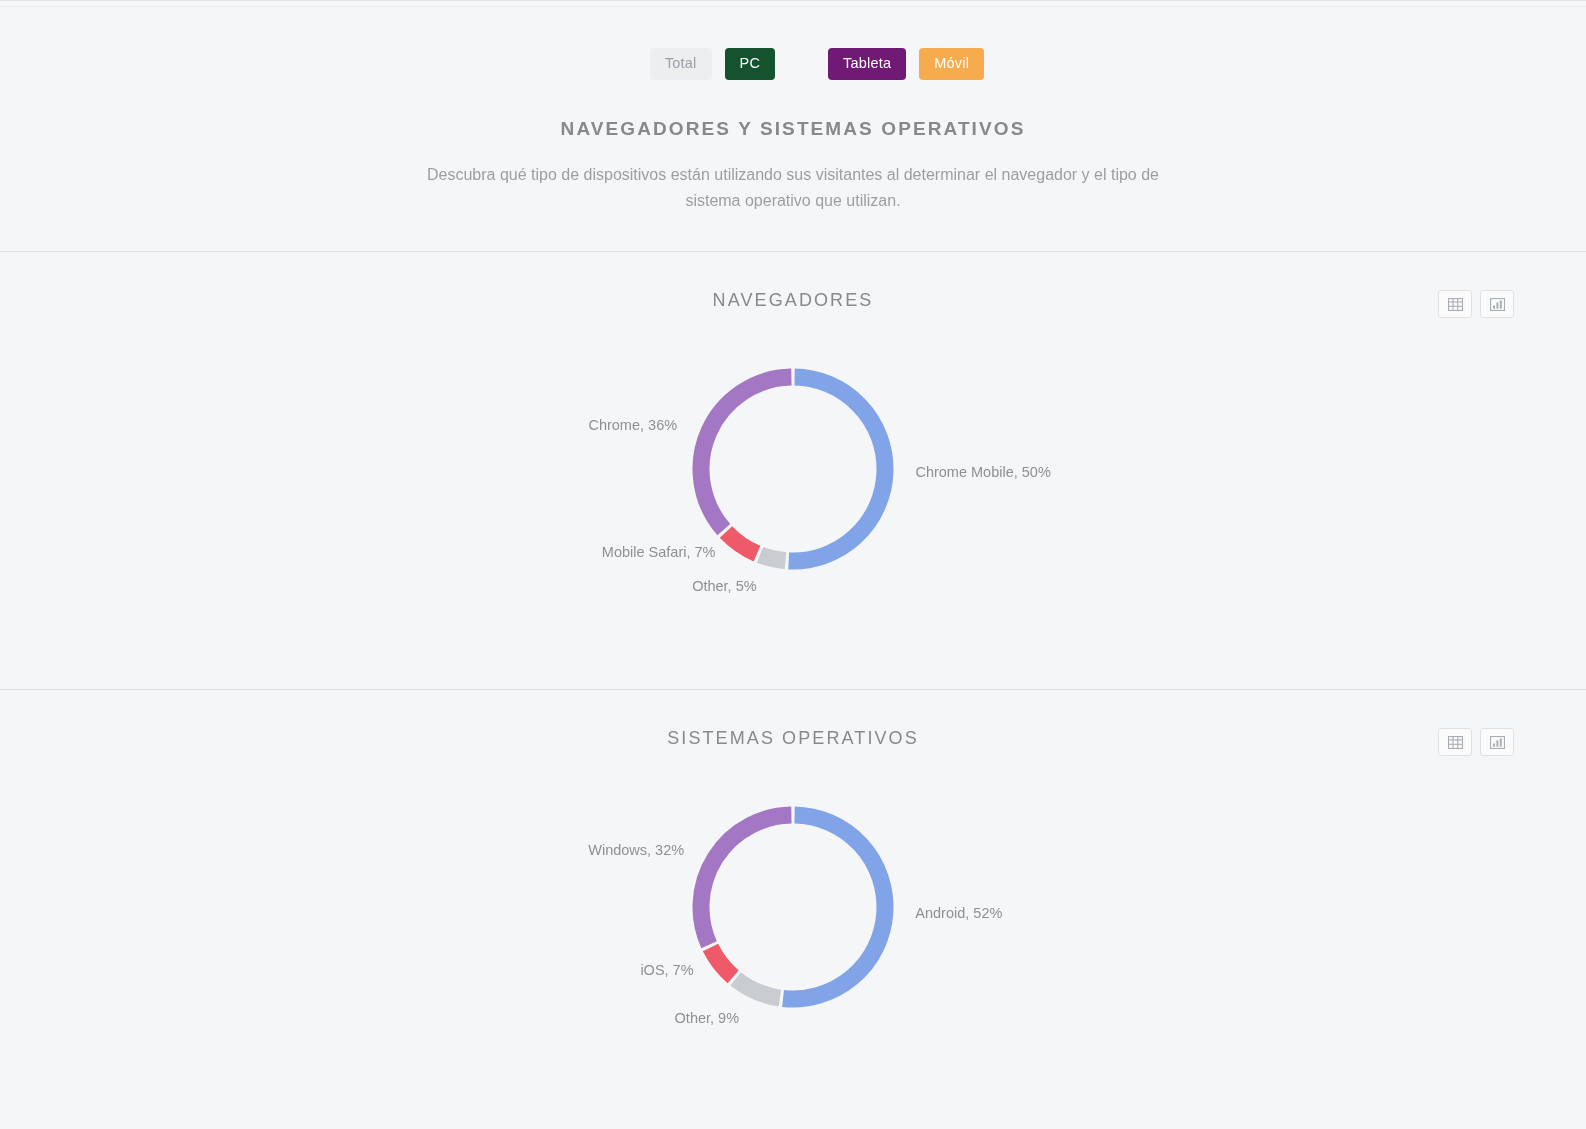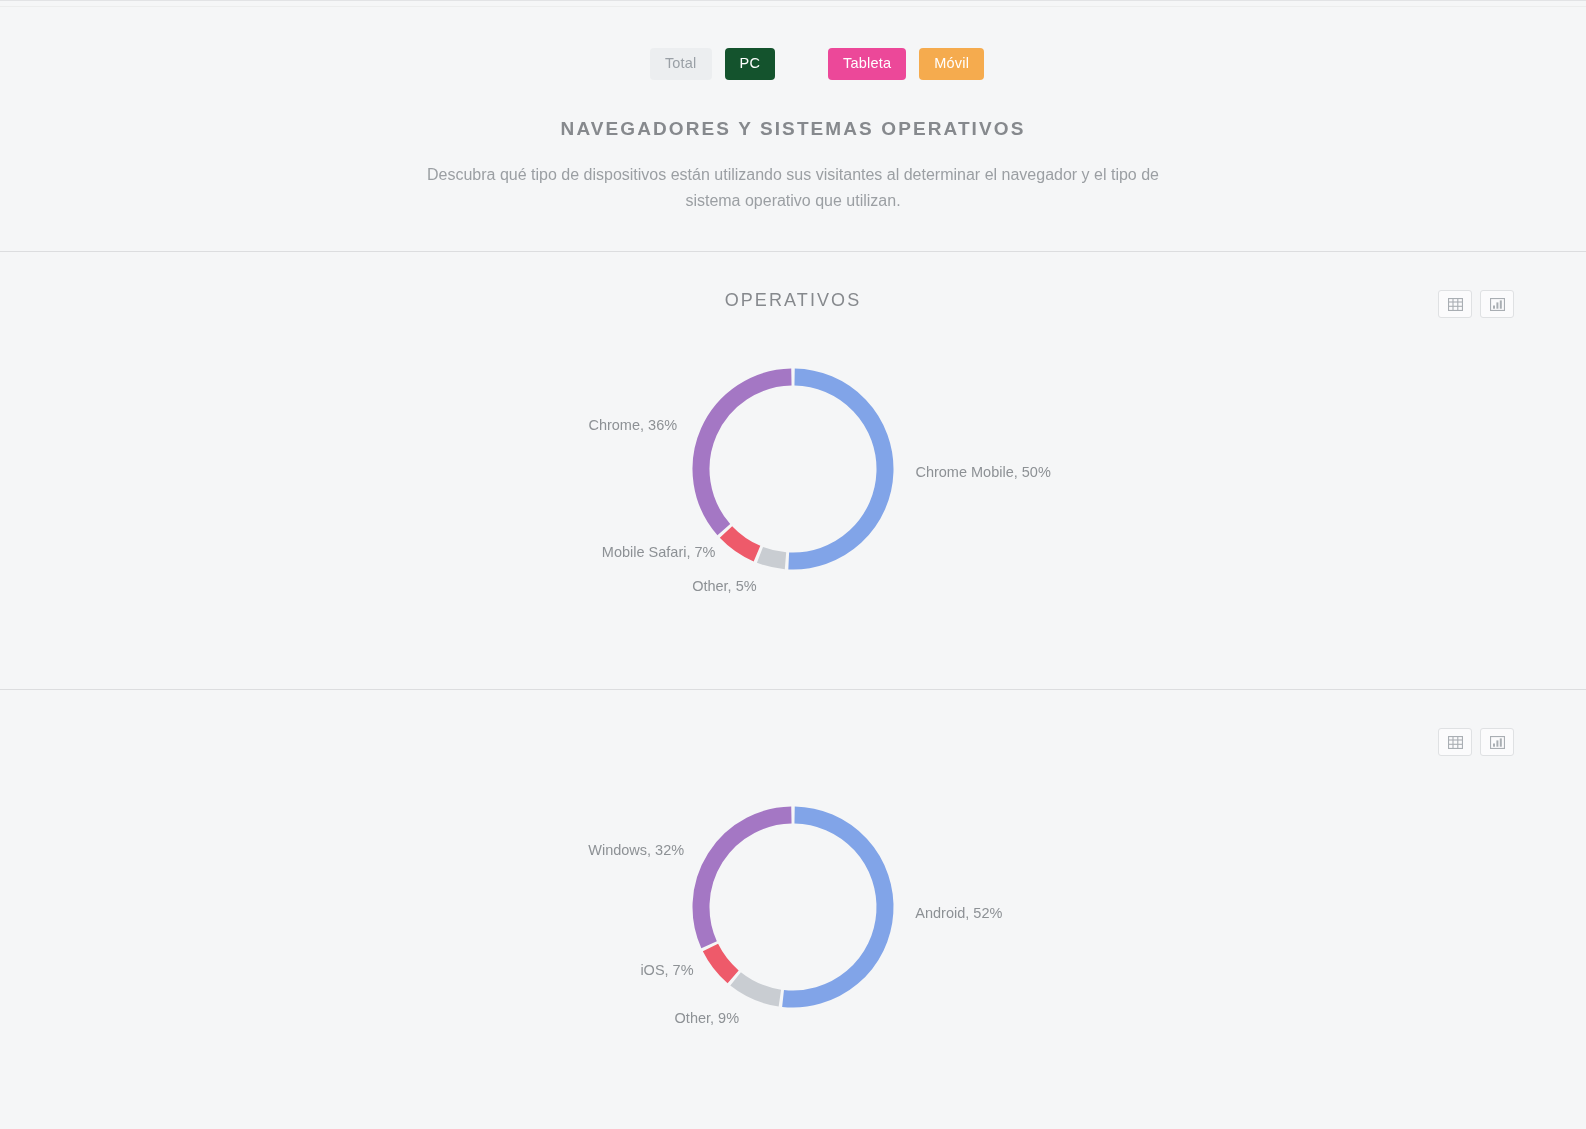--- a/index.html
+++ b/index.html
@@ -48,21 +48,21 @@
   }
   .pill-total {
     background: #eceef0;
     color: #9aa0a6;
   }
   .pill-pc {
     background: #14532d;
     color: #ffffff;
   }
   .pill-tablet {
-    background: #ec4899;
+    background: #701a75;
     color: #ffffff;
     margin-left: 40px;
   }
   .pill-mobile {
     background: #f5ab4e;
     color: #ffffff;
   }
 
   
   .page-heading {
@@ -166,21 +166,21 @@
   <div class="pill pill-mobile">Móvil</div>
 </div>
 
 <div class="page-heading">NAVEGADORES Y SISTEMAS OPERATIVOS</div>
 <div class="page-sub">Descubra qué tipo de dispositivos están utilizando sus visitantes al determinar el navegador y el tipo de sistema operativo que utilizan.</div>
 
 <div class="section-divider" id="divider-1"></div>
 <div class="section-divider" id="divider-2"></div>
 
 <div class="section" id="section-browsers">
-  <div class="section-title">OPERATIVOS</div>
+  <div class="section-title">NAVEGADORES</div>
 
   <div class="view-toggle">
     <div class="toggle-btn">
       <span>
         <svg width="15" height="13" viewBox="0 0 15 13">
           <rect x="0.5" y="0.5" width="14" height="12" fill="none" stroke="#a9aeb3" stroke-width="1.2"></rect>
           <line x1="0.5" y1="4" x2="14.5" y2="4" stroke="#a9aeb3" stroke-width="1.1"></line>
           <line x1="0.5" y1="8.3" x2="14.5" y2="8.3" stroke="#a9aeb3" stroke-width="1.1"></line>
           <line x1="5" y1="0.5" x2="5" y2="12.5" stroke="#a9aeb3" stroke-width="1.1"></line>
           <line x1="9.8" y1="0.5" x2="9.8" y2="12.5" stroke="#a9aeb3" stroke-width="1.1"></line>
@@ -211,20 +211,21 @@
           <text class="slice-label" x="572.4483647281692" y="163.22118354595136" text-anchor="start">Chrome Mobile, 50%</text>
           <text class="slice-label" x="413.63664613739036" y="276.9802551742733" text-anchor="end">Other, 5%</text>
           <text class="slice-label" x="372.50227565772195" y="243.42731158699405" text-anchor="end">Mobile Safari, 7%</text>
           <text class="slice-label" x="334.10153138691084" y="116.31927401619942" text-anchor="end">Chrome, 36%</text>
         </g>
     </svg>
   </div>
 </div>
 
 <div class="section" id="section-os">
+  <div class="section-title">SISTEMAS OPERATIVOS</div>
 
   <div class="view-toggle">
     <div class="toggle-btn">
       <span>
         <svg width="15" height="13" viewBox="0 0 15 13">
           <rect x="0.5" y="0.5" width="14" height="12" fill="none" stroke="#a9aeb3" stroke-width="1.2"></rect>
           <line x1="0.5" y1="4" x2="14.5" y2="4" stroke="#a9aeb3" stroke-width="1.1"></line>
           <line x1="0.5" y1="8.3" x2="14.5" y2="8.3" stroke="#a9aeb3" stroke-width="1.1"></line>
           <line x1="5" y1="0.5" x2="5" y2="12.5" stroke="#a9aeb3" stroke-width="1.1"></line>
           <line x1="9.8" y1="0.5" x2="9.8" y2="12.5" stroke="#a9aeb3" stroke-width="1.1"></line>

